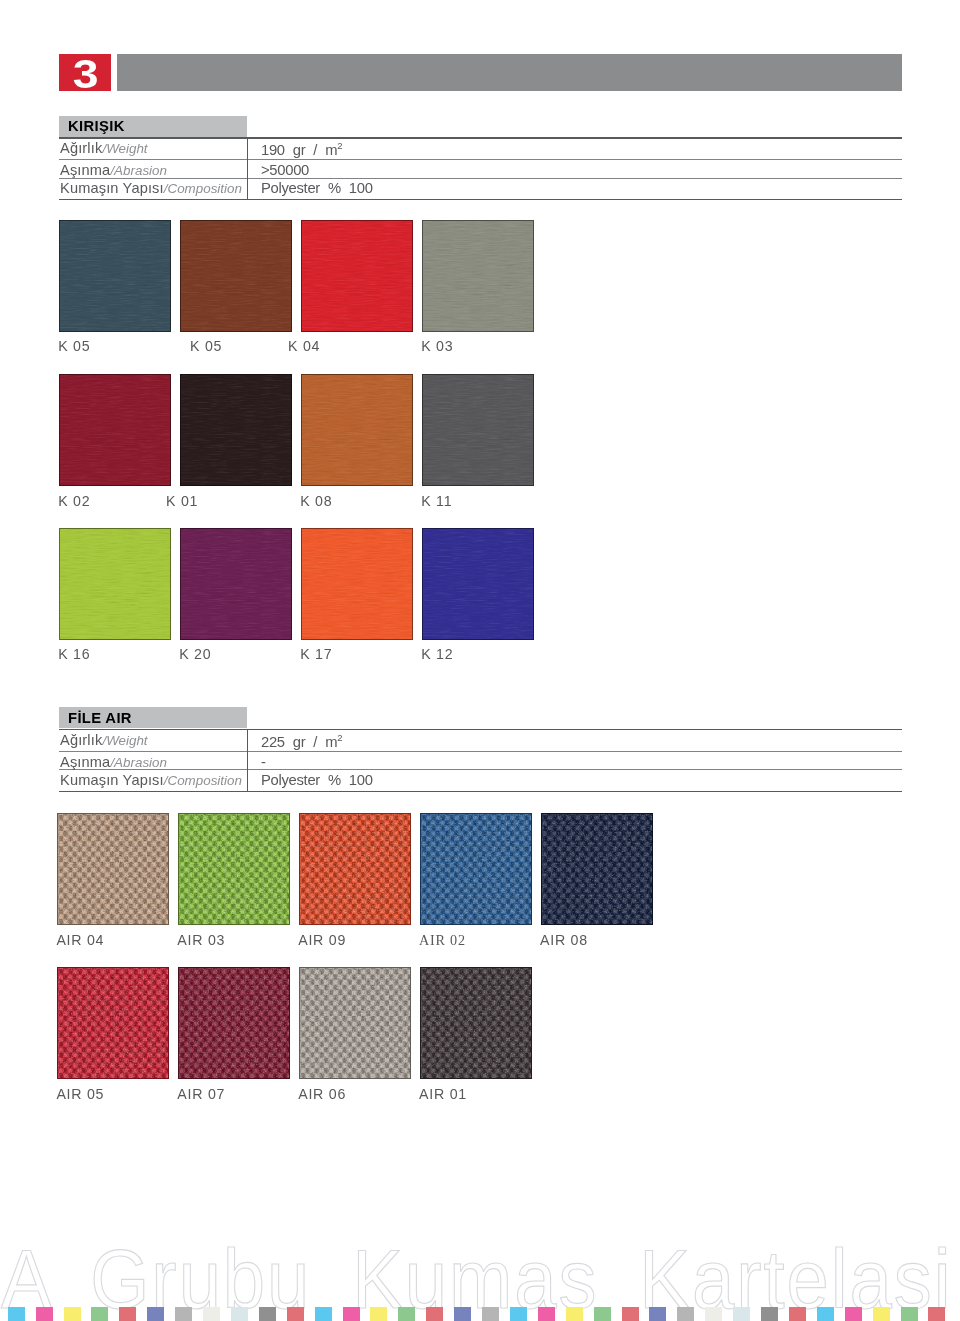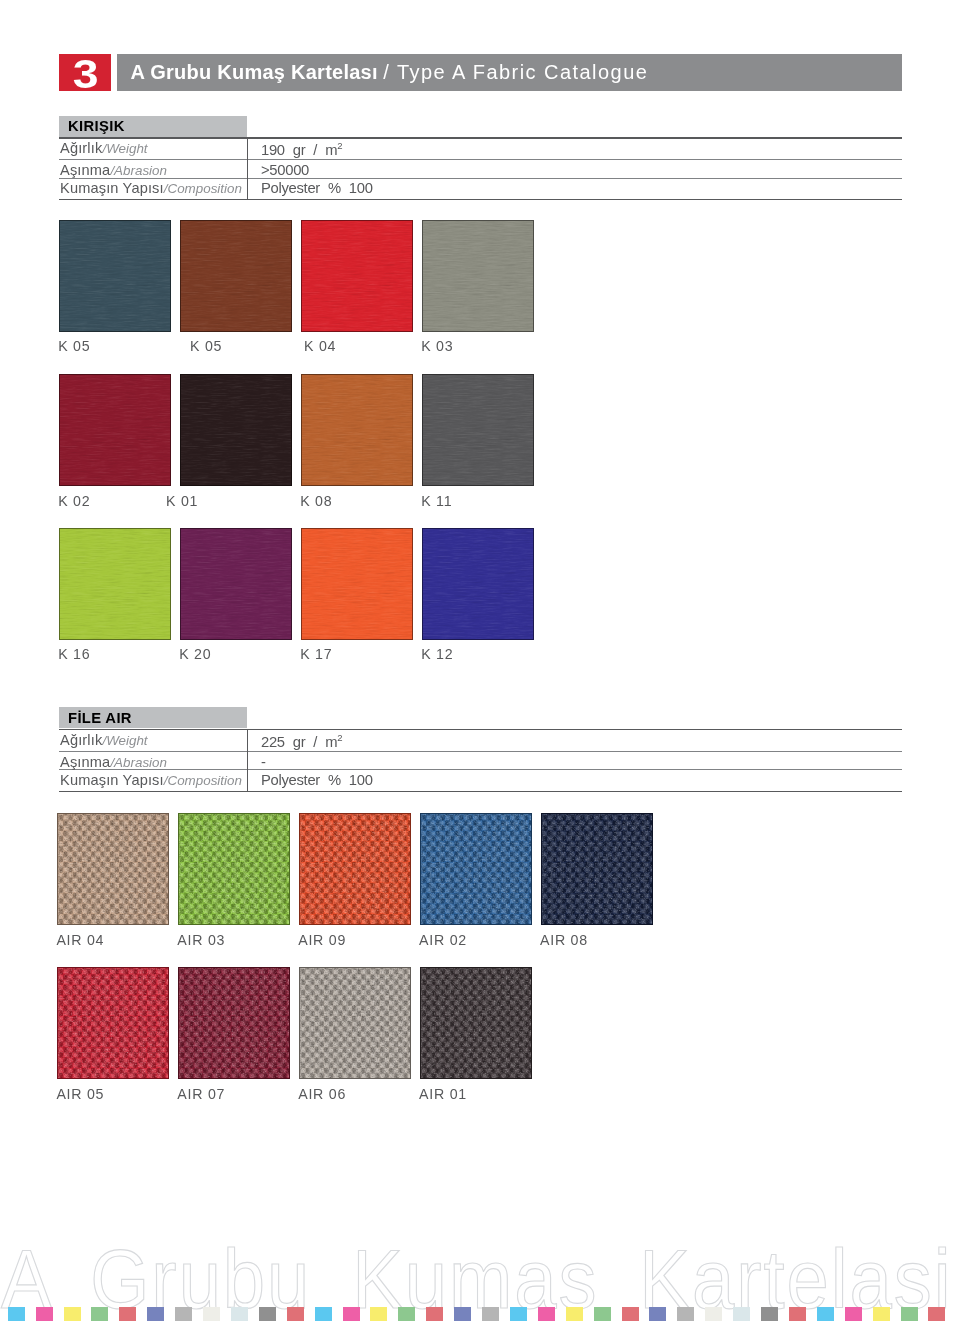--- a/index.html
+++ b/index.html
@@ -95,24 +95,20 @@
       </g>
     </pattern>
   </defs>
 </svg>
 
 <div class="page">
 
 
   <div class="hdr-num"><span>3</span></div>
   <div class="hdr-bar"></div>
-  <div class="hdr-txt">
-    <span class="b">A Grubu Kumaş Kartelası</span>
-    <span class="l">/ Type A Fabric Catalogue</span>
-  </div>
 
   <div id="sections">
       <div class="spec" style="top: 115.8px;">
         <div class="spec-head">
           <span>KIRIŞIK</span>
         </div>
         <div class="hline" style="top: 21.6px; height: 1.4px; background: rgb(88, 89, 91);"></div>
         <div class="hline" style="top: 43.4px; height: 1px; background: rgb(128, 130, 133);"></div>
         <div class="hline" style="top: 62.1px; height: 1px; background: rgb(128, 130, 133);"></div>
         <div class="hline" style="top: 83.2px; height: 1.4px; background: rgb(88, 89, 91);"></div>
@@ -143,21 +139,21 @@
           <rect width="122" height="122" fill="#000" filter="url(#fx-weave-d)"></rect>
         </svg>
       </div>
       <div class="sw-lbl" style="left: 190px; top: 338px;">K 05</div>
       <div class="sw" style="left: 300.7px; top: 219.5px; width: 110px; height: 110px; background-color: rgb(216, 34, 44);">
         <svg class="tex">
           <rect width="122" height="122" fill="#fff" filter="url(#fx-weave)"></rect>
           <rect width="122" height="122" fill="#000" filter="url(#fx-weave-d)"></rect>
         </svg>
       </div>
-      <div class="sw-lbl" style="left: 304px; top: 338px;">K 04</div>
+      <div class="sw-lbl" style="left: 288px; top: 338px;">K 04</div>
       <div class="sw" style="left: 421.7px; top: 219.5px; width: 110px; height: 110px; background-color: rgb(140, 141, 129);">
         <svg class="tex">
           <rect width="122" height="122" fill="#fff" filter="url(#fx-weave)"></rect>
           <rect width="122" height="122" fill="#000" filter="url(#fx-weave-d)"></rect>
         </svg>
       </div>
       <div class="sw-lbl" style="left: 421.2px; top: 338px;">K 03</div>
       <div class="sw" style="left: 58.7px; top: 374px; width: 110px; height: 110px; background-color: rgb(139, 26, 45);">
         <svg class="tex">
           <rect width="122" height="122" fill="#fff" filter="url(#fx-weave)"></rect>
@@ -260,21 +256,21 @@
         </svg>
       </div>
       <div class="sw-lbl" style="left: 298.2px; top: 931.5px;">AIR 09</div>
       <div class="sw" style="left: 419.6px; top: 813px; width: 110px; height: 110px; background-color: rgb(44, 100, 160);">
         <svg class="tex">
           <rect width="122" height="122" fill="url(#pt-mesh)"></rect>
           <rect width="122" height="122" fill="#fff" filter="url(#fx-mesh)"></rect>
           <rect width="122" height="122" fill="#000" filter="url(#fx-mesh-d)"></rect>
         </svg>
       </div>
-      <div class="sw-lbl" style="left: 419.1px; top: 931.5px;">AIR 02</div>
+      <div class="sw-lbl" style="left: 419.1px; top: 931.5px; font-family: Liberation Serif, serif;">AIR 02</div>
       <div class="sw" style="left: 540.5px; top: 813px; width: 110px; height: 110px; background-color: rgb(24, 36, 69);">
         <svg class="tex">
           <rect width="122" height="122" fill="url(#pt-mesh)"></rect>
           <rect width="122" height="122" fill="#fff" filter="url(#fx-mesh)"></rect>
           <rect width="122" height="122" fill="#000" filter="url(#fx-mesh-d)"></rect>
         </svg>
       </div>
       <div class="sw-lbl" style="left: 540px; top: 931.5px;">AIR 08</div>
       <div class="sw" style="left: 56.9px; top: 967.3px; width: 110px; height: 110px; background-color: rgb(213, 33, 53);">
         <svg class="tex">

